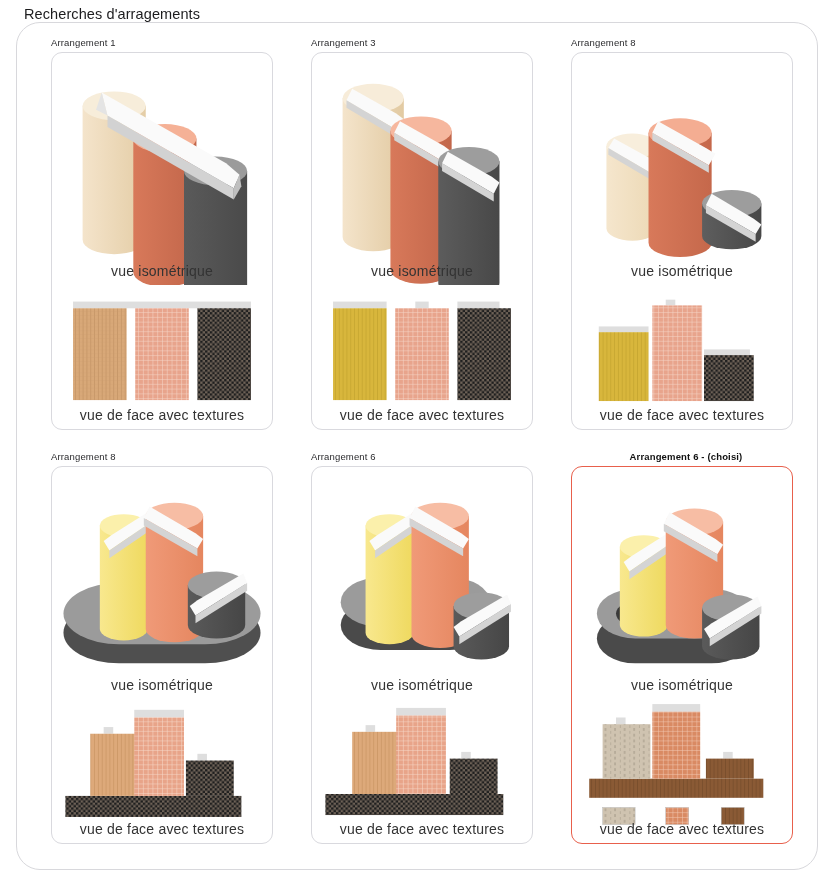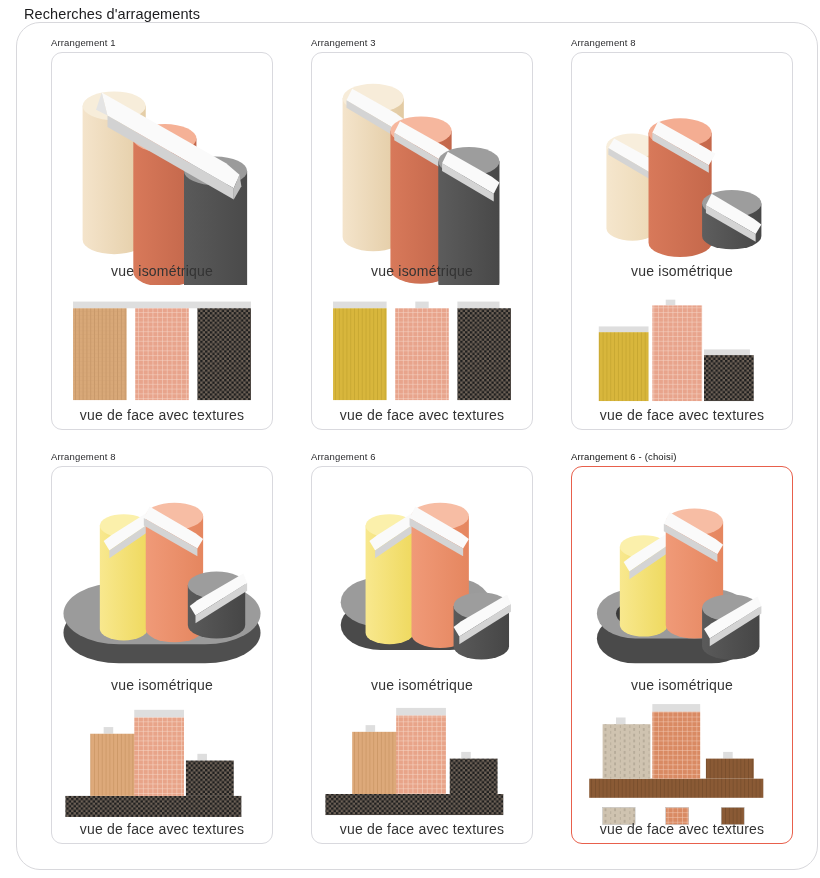--- a/index.html
+++ b/index.html
@@ -39,21 +39,21 @@
     position:relative;
     padding:0 6px;
     box-sizing:border-box;
   }
   .cell-title{
     font-size:9.5px;
     color:#2b2b2e;
     margin:6px 0 4px 18px;
     letter-spacing:.15px;
   }
-  .cell.chosen .cell-title{ font-weight:normal; color:#111; }
+  .cell.chosen .cell-title{ font-weight:bold; color:#111;text-align:center; }
   .card{
     position:relative;
     border:1px solid #d9d9de;
     border-radius:11px;
     background:#fff;
     box-sizing:border-box;
     height:378px;
     margin:0 8px 0 18px;
     overflow:hidden;
   }

